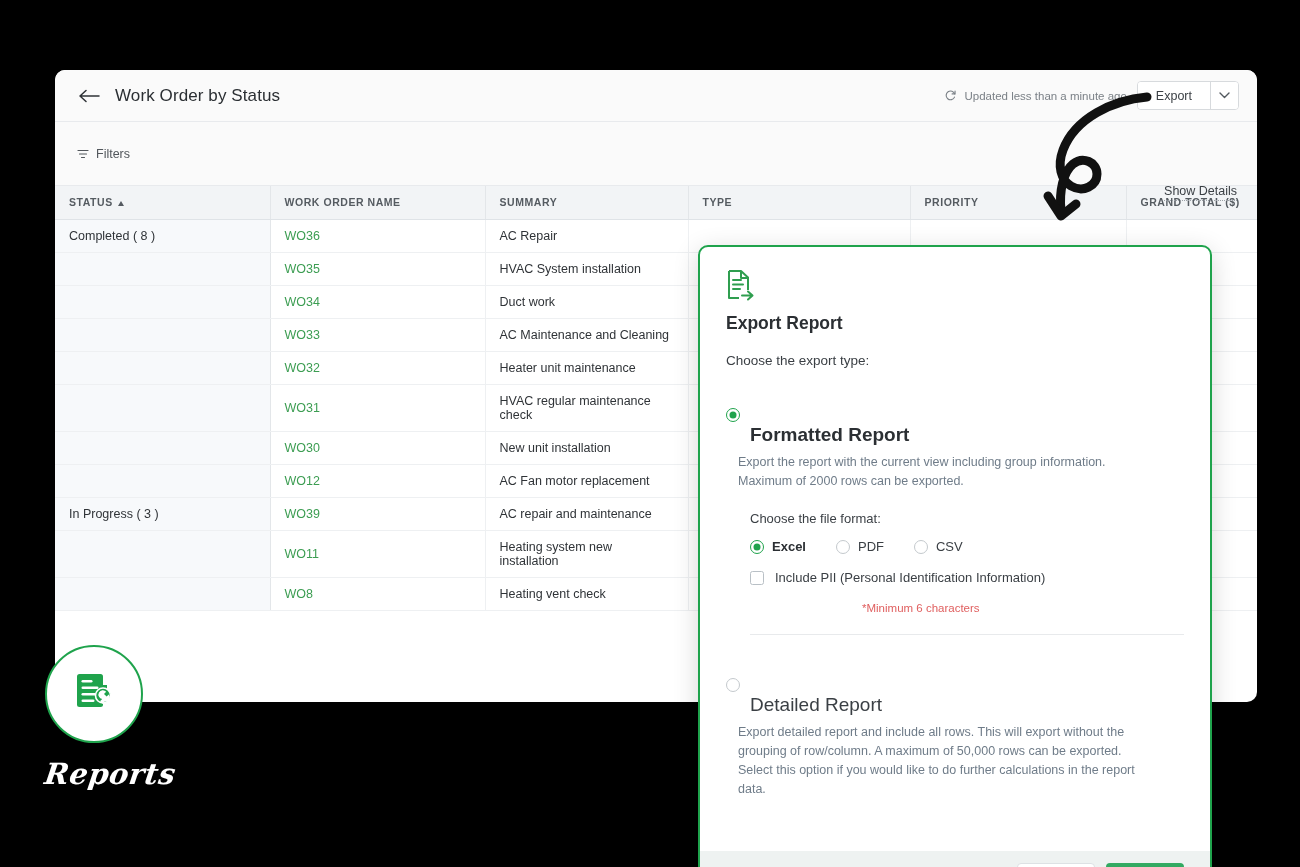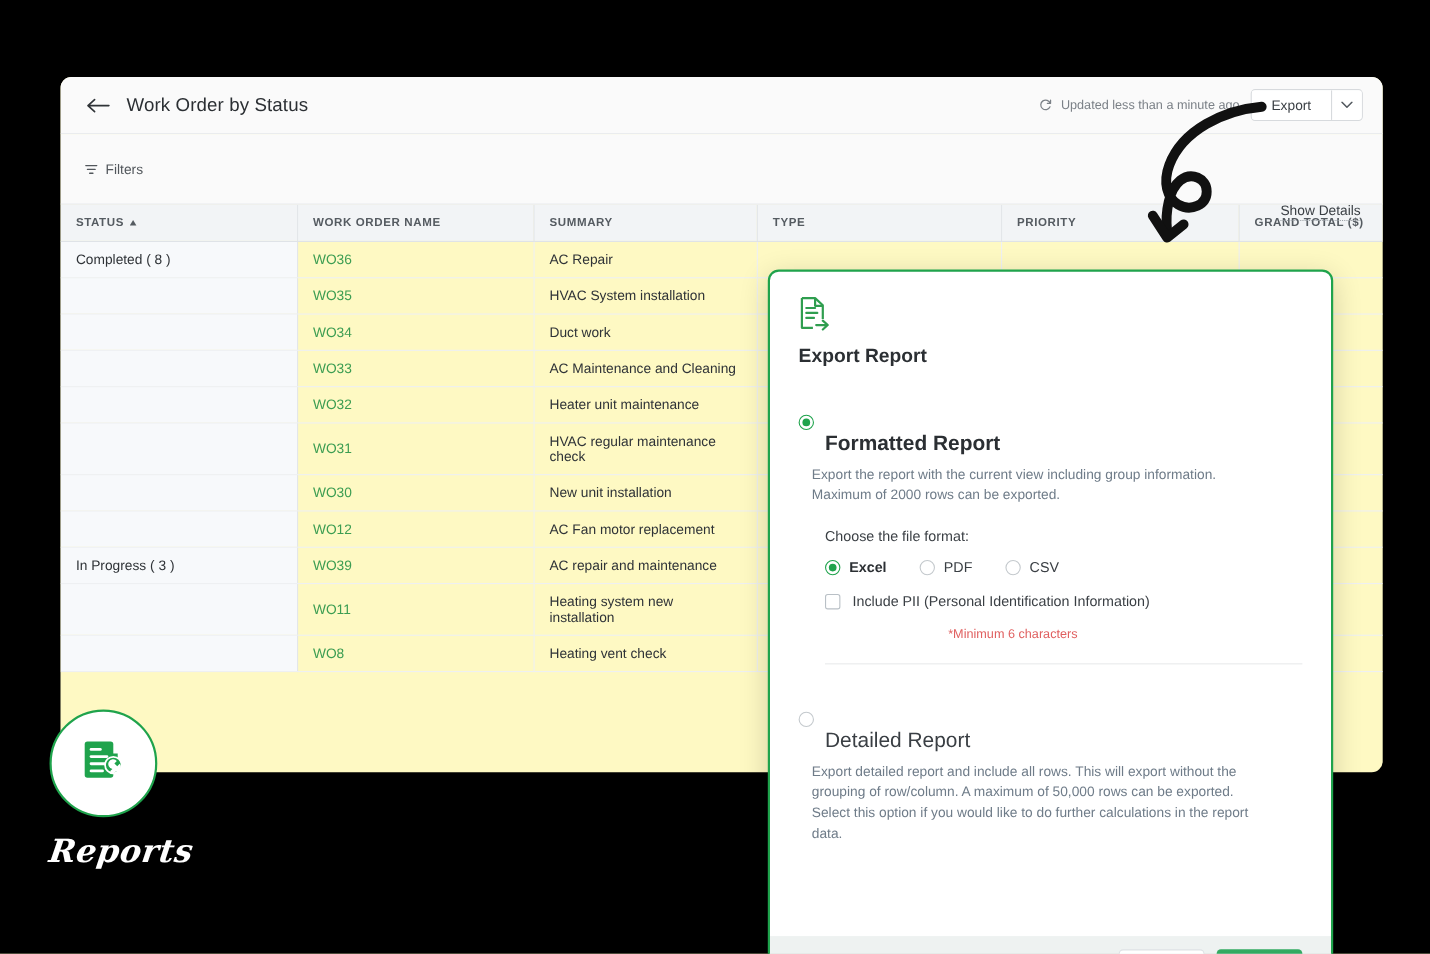--- a/index.html
+++ b/index.html
@@ -10,21 +10,21 @@
     font-family: "Liberation Sans", sans-serif;
     overflow: hidden;
     position: relative;
   }
 
   
   .app-window {
     position: absolute;
     left: 55px; top: 70px;
     width: 1202px; height: 632px;
-    background: #fef9c3;
+    background: #ffffff;
     border-radius: 10px;
     overflow: hidden;
   }
 
   
   .app-header {
     height: 52px;
     background: #fafafa;
     border-bottom: 1px solid #e8eaed;
     display: flex; align-items: center;
@@ -423,20 +423,21 @@
       <svg width="30" height="32" viewBox="0 0 30 32" fill="none">
         <path d="M3 2h12l7 6.5V21" stroke="#2f9e4f" stroke-width="2" stroke-linejoin="round" fill="none"></path>
         <path d="M3 2v27h10" stroke="#2f9e4f" stroke-width="2" stroke-linejoin="round" fill="none"></path>
         <path d="M15 2v7h7" stroke="#2f9e4f" stroke-width="2" stroke-linejoin="round" fill="none"></path>
         <path d="M7 11h8M7 15.5h10M7 20h7" stroke="#2f9e4f" stroke-width="2" stroke-linecap="round"></path>
         <path d="M16 26.5h10M22 22.5l4.5 4-4.5 4" stroke="#2f9e4f" stroke-width="2" stroke-linecap="round" stroke-linejoin="round" fill="none"></path>
       </svg>
     </span>
 
     <div class="modal-title">Export Report</div>
+    <div class="choose-label">Choose the export type:</div>
 
     <div class="radio-row">
       <span class="radio on"></span>
       <span class="opt-title">Formatted Report</span>
     </div>
     <div class="opt-desc">Export the report with the current view including group information. Maximum of 2000 rows can be exported.</div>
 
     <div class="sub-block">
       <div class="sub-label">Choose the file format:</div>
 

